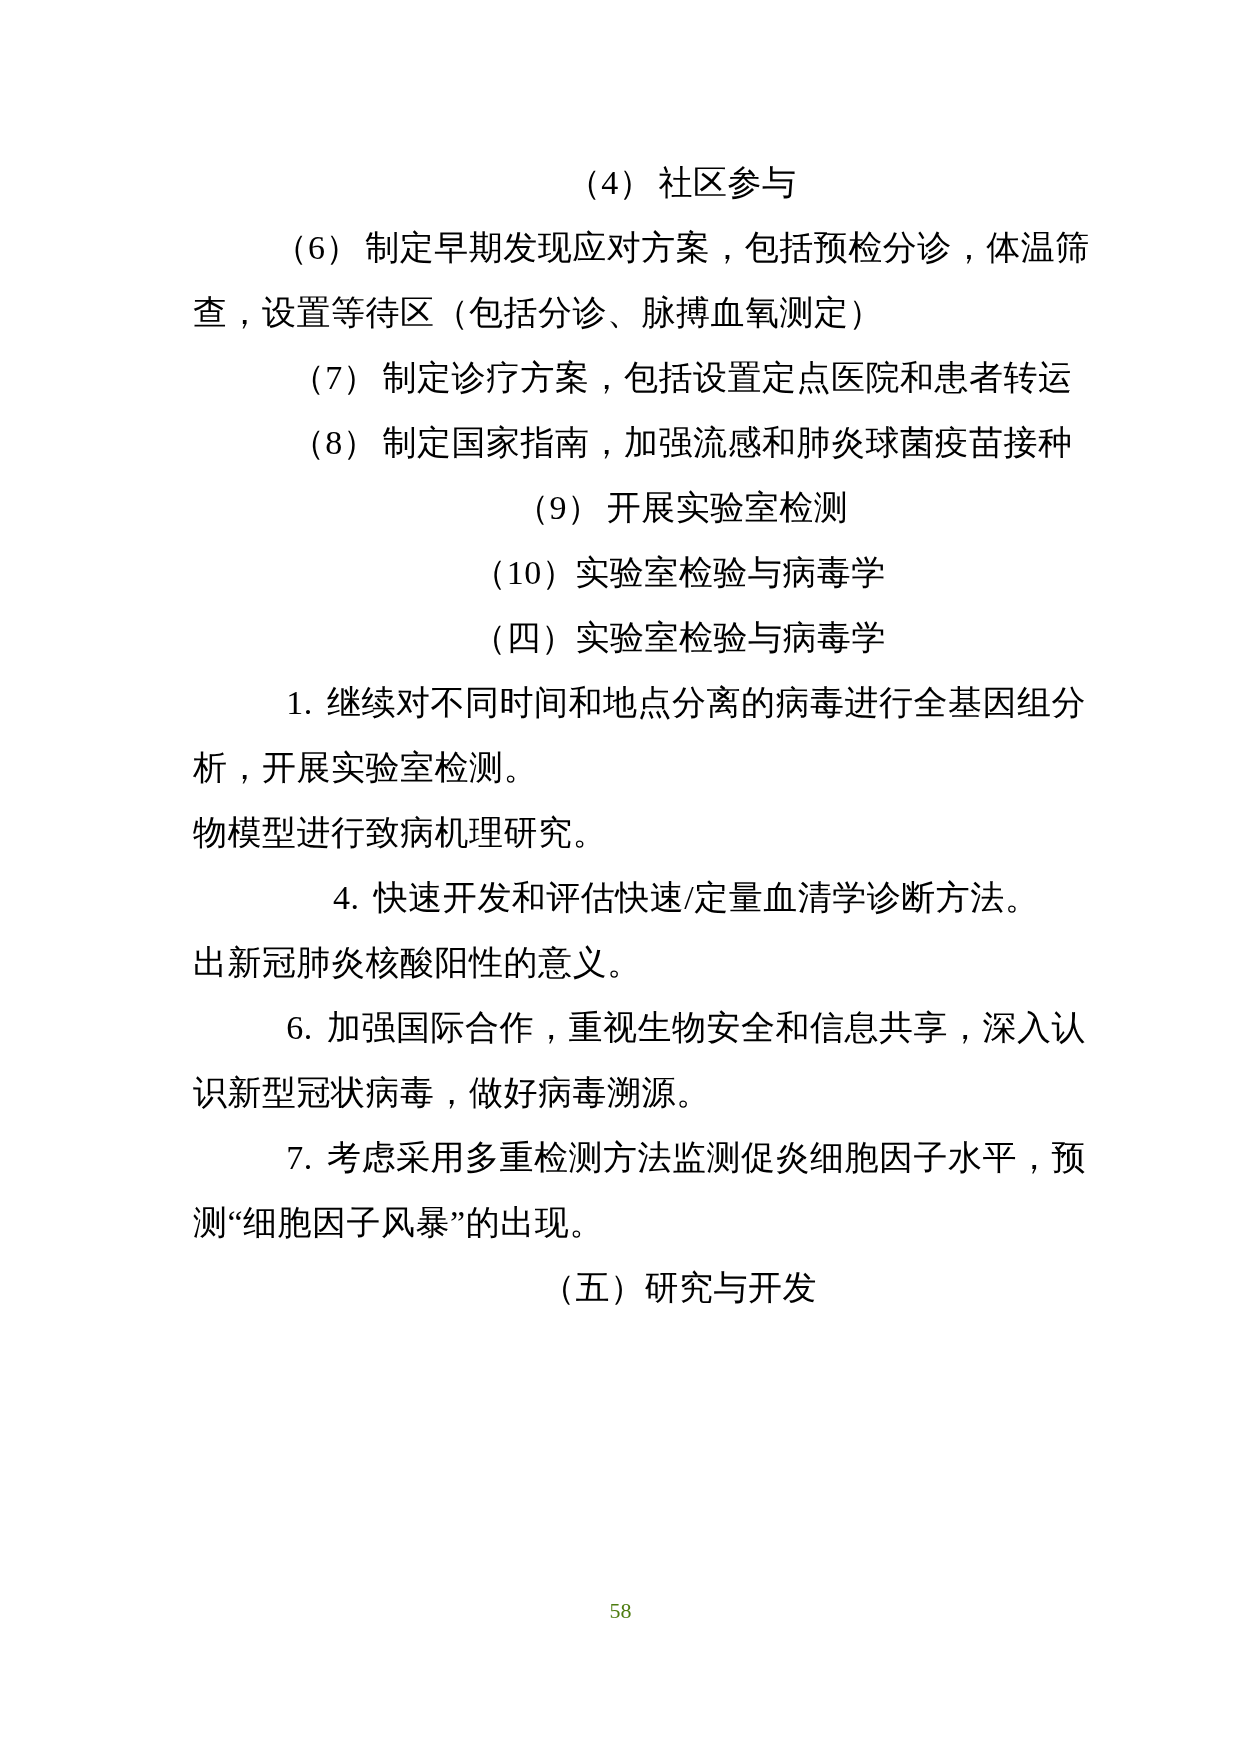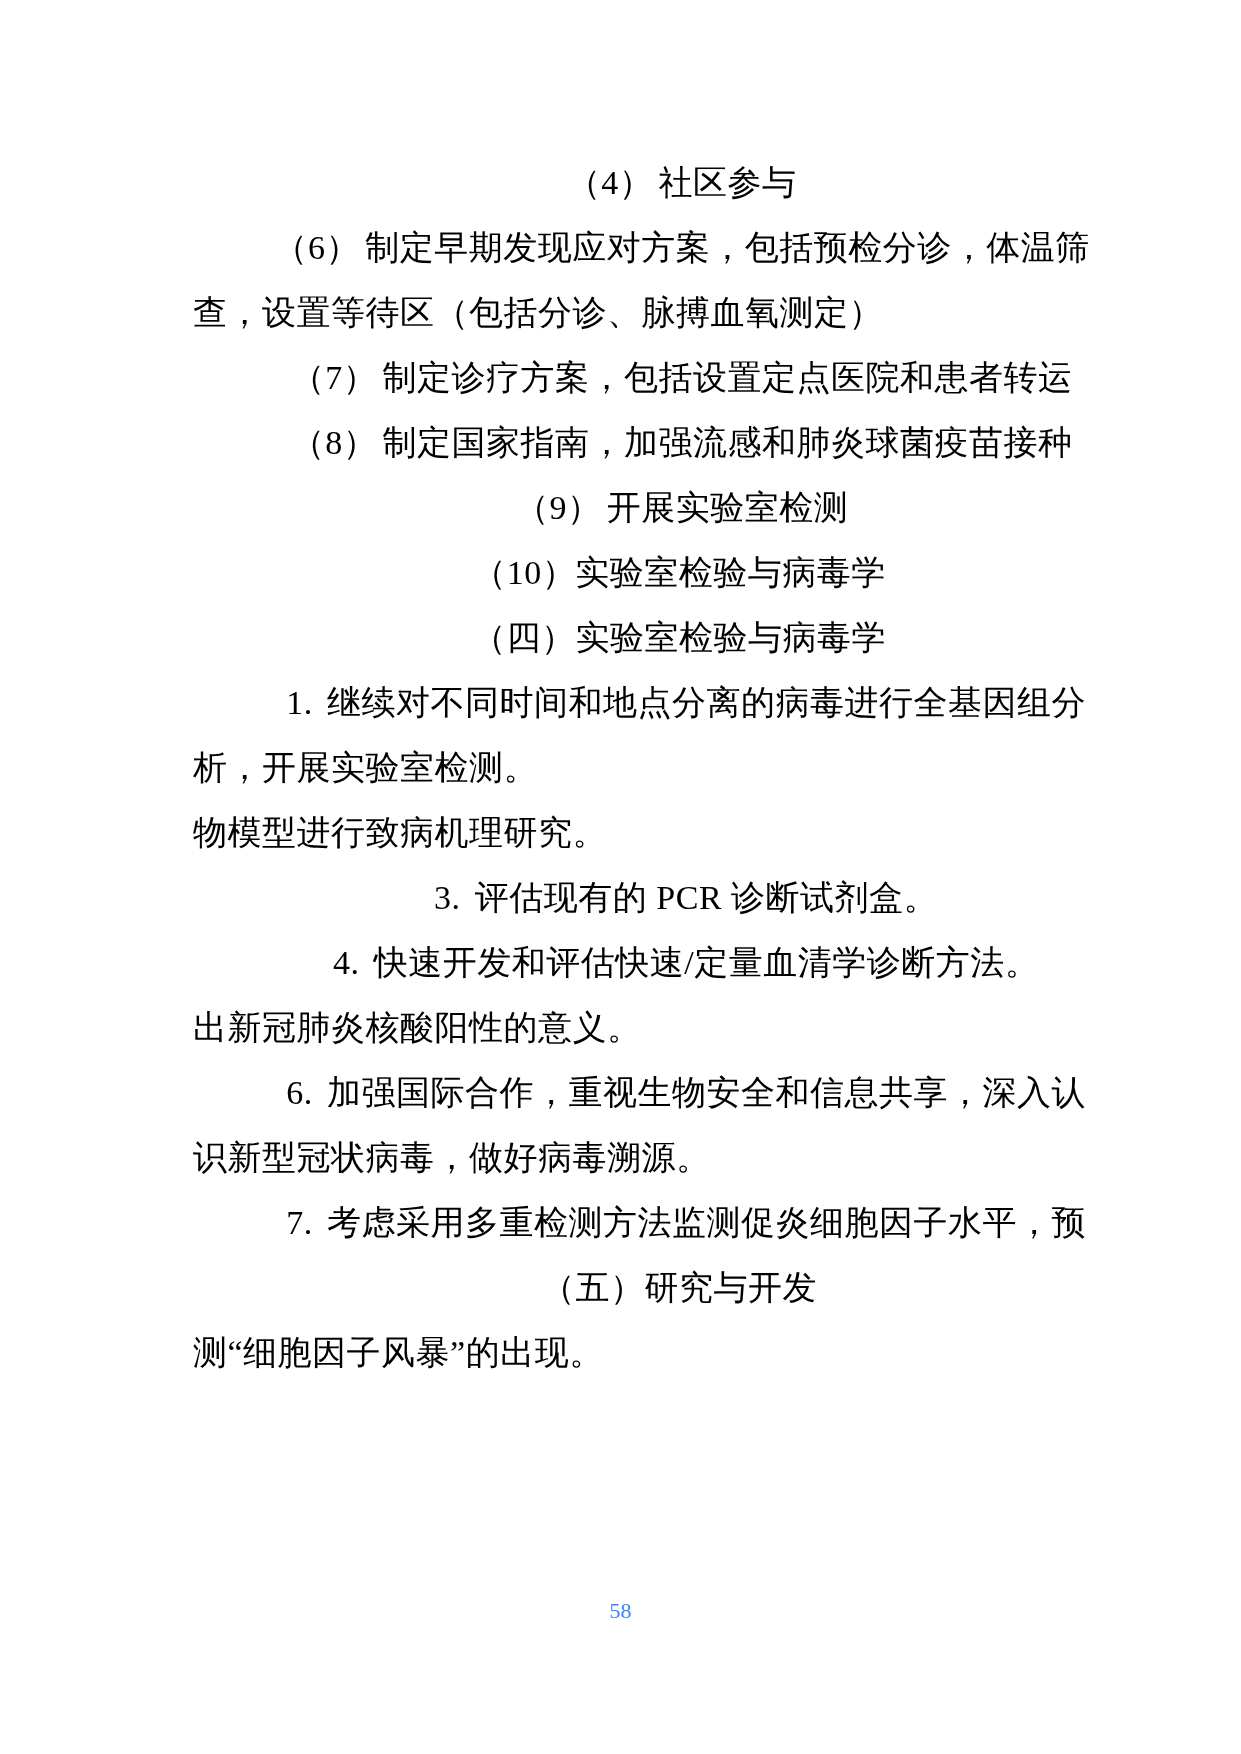--- a/index.html
+++ b/index.html
@@ -44,21 +44,21 @@
     font-weight: 400;
   }
   .footer {
     position: absolute;
     left: 0;
     top: 1596px;
     width: 100%;
     text-align: center;
     font-size: 22px;
     line-height: 30px;
-    color: #3b82f6;
+    color: #4d7c0f;
   }
 </style>
 </head>
 <body>
 
 <div class="page">
   <div class="content">
 
     <div class="line indent"><span class="lbl lbl-paren">（4）</span><span>社区参与</span></div>
 
@@ -77,33 +77,32 @@
 
     <div class="line indent heading"><span>（四）实验室检验与病毒学</span></div>
 
     <div class="line indent"><span class="lbl lbl-num">1.</span><span>继续对不同时间和地点分离的病毒进行全基因组分</span></div>
 
     <div class="line flush"><span>析，开展实验室检测。</span></div>
 
 
     <div class="line flush"><span>物模型进行致病机理研究。</span></div>
 
-    <div class="line indent"><span class="lbl lbl-num">3.</span><span>评估现有的 PCR 诊断试剂盒。</span></div>
 
     <div class="line indent"><span class="lbl lbl-num">4.</span><span>快速开发和评估快速/定量血清学诊断方法。</span></div>
 
 
     <div class="line flush"><span>出新冠肺炎核酸阳性的意义。</span></div>
 
     <div class="line indent"><span class="lbl lbl-num">6.</span><span>加强国际合作，重视生物安全和信息共享，深入认</span></div>
 
     <div class="line flush"><span>识新型冠状病毒，做好病毒溯源。</span></div>
 
     <div class="line indent"><span class="lbl lbl-num">7.</span><span>考虑采用多重检测方法监测促炎细胞因子水平，预</span></div>
 
+    <div class="line flush"><span>测“细胞因子风暴”的出现。</span></div>
+
     <div class="line indent heading"><span>（五）研究与开发</span></div>
-
-    <div class="line flush"><span>测“细胞因子风暴”的出现。</span></div>
 
   </div>
 
   <div class="footer">58</div>
 </div>
 
 </body></html>

